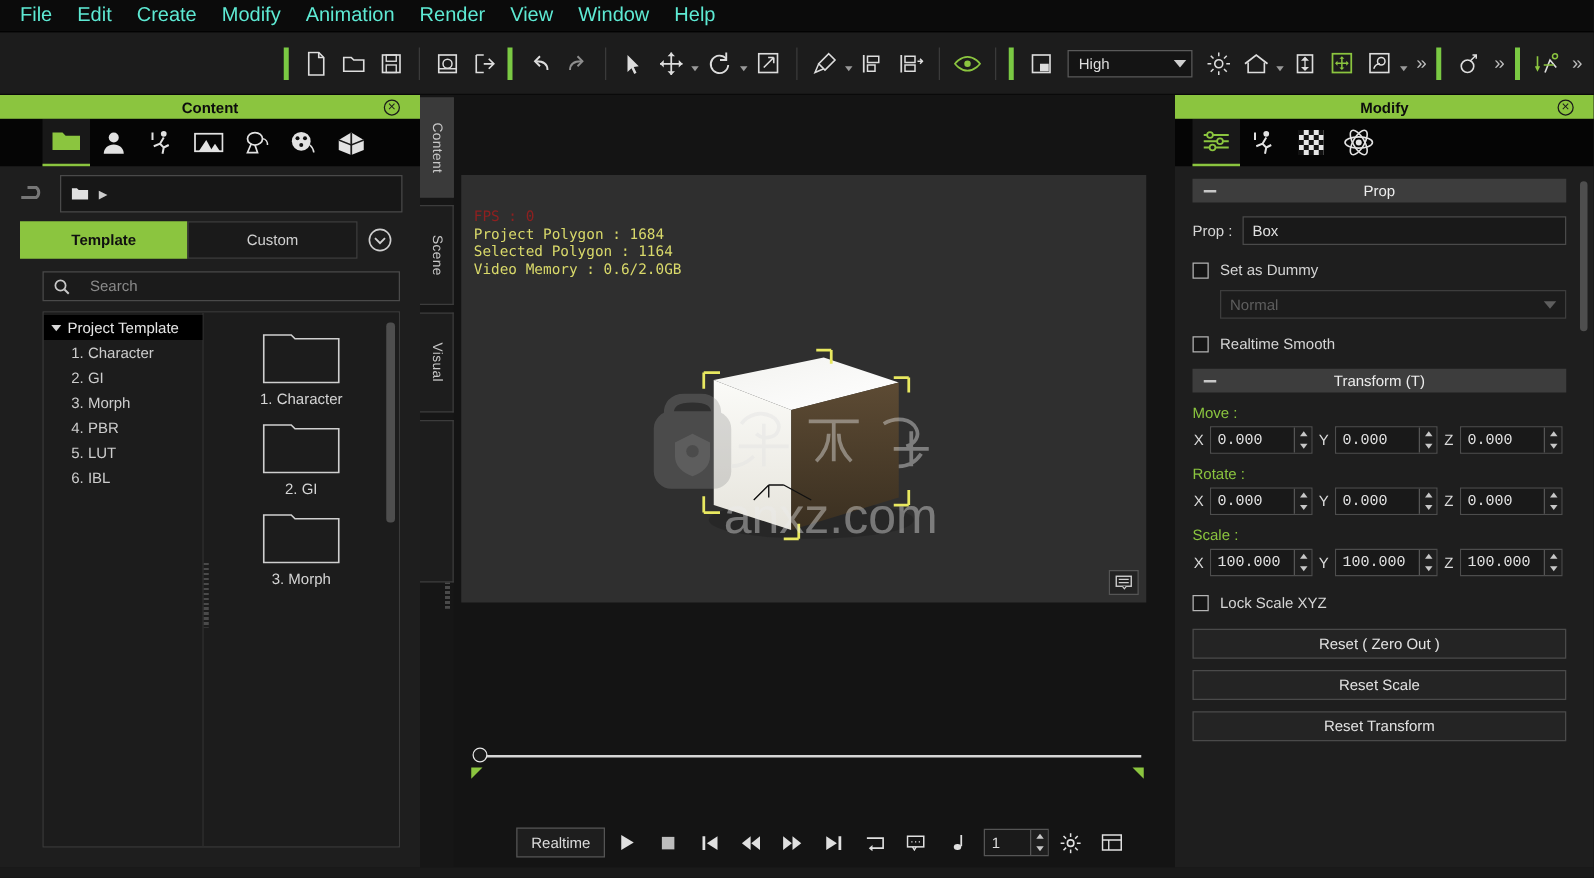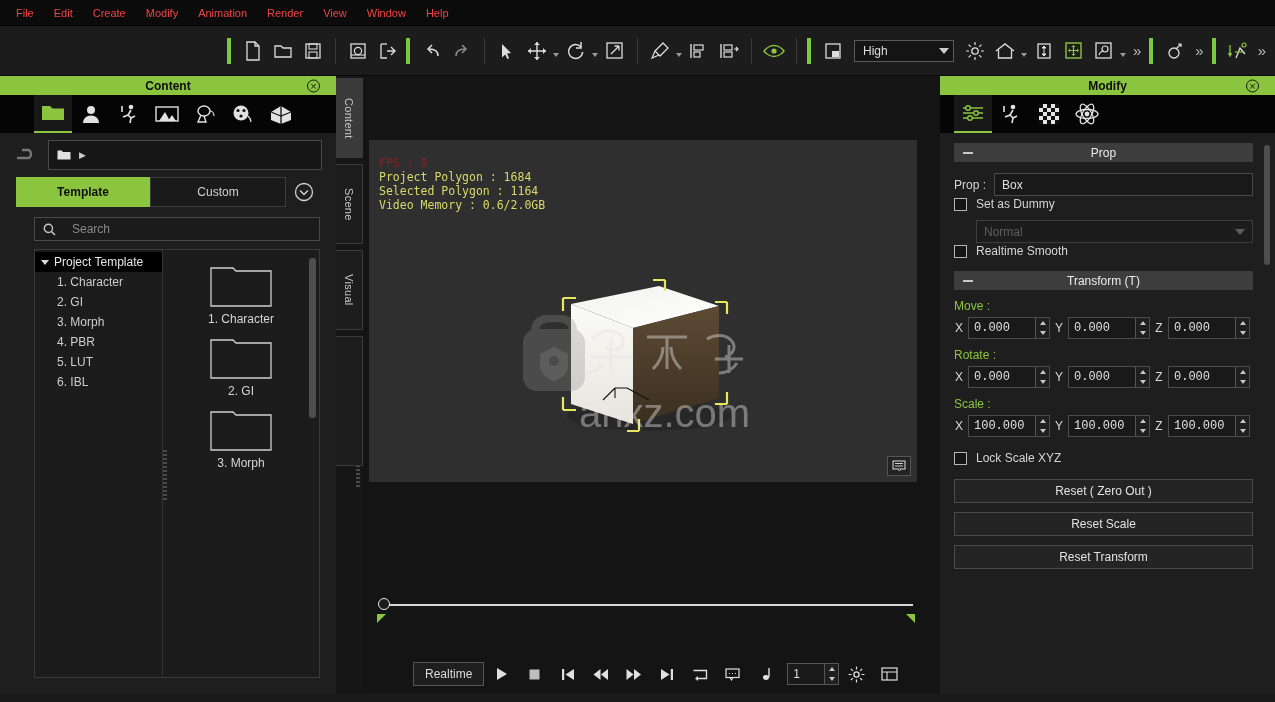--- a/index.html
+++ b/index.html
@@ -12,21 +12,21 @@
   }
   #app { position: relative; width: 1275px; height: 702px; background: #141414; }
 
   
   .menubar {
     position: absolute; left: 0; top: 0; width: 1275px; height: 26px;
     background: #0b0b0b; display: flex; align-items: center; padding-left: 6px;
     border-bottom: 1px solid #000;
   }
   .menu-item {
-    font-size: 11px; color: #ef4444; padding: 4px 10px; cursor: default;
+    font-size: 16px; color: #5eead4; padding: 4px 10px; cursor: default;
     white-space: nowrap;
   }
 
   
   .toolbar {
     position: absolute; left: 0; top: 26px; width: 1275px; height: 50px;
     background: #1c1c1c; display: flex; align-items: center; padding: 0 4px;
     border-bottom: 1px solid #0a0a0a;
     justify-content: flex-end;
   }
@@ -148,21 +148,21 @@
   .vtab-grip {
     position: absolute; right: 2px; top: 190px; width: 4px; height: 46px;
     background: repeating-linear-gradient(to bottom, #4a4a4a 0 2px, transparent 2px 4px);
   }
 
   
   .viewport {
     position: absolute; left: 369px; top: 140px; width: 548px; height: 342px;
     background: #2f2f2f; overflow: hidden;
   }
-  .stats { position: absolute; left: 10px; top: 16px; font-family: "DejaVu Sans Mono", monospace; font-size: 11.5px; line-height: 14px; }
+  .stats { position: absolute; left: 10px; top: 26px; font-family: "DejaVu Sans Mono", monospace; font-size: 11.5px; line-height: 14px; }
   .stats .fps { color: #8e2020; }
   .stats .ln { color: #d9d96a; }
   .cube { position: absolute; left: 168px; top: 136px; }
   .watermark {
     position: absolute; left: 150px; top: 175px; width: 290px; height: 110px;
     pointer-events: none; opacity: 0.55;
   }
   .wm-text {
     position: absolute; left: 60px; top: 76px; font-size: 40px; color: rgba(235,235,235,0.75);
     font-family: "Liberation Sans", sans-serif;
@@ -210,21 +210,21 @@
     height: 19px; background: #3d3d3d; color: #ececec; font-size: 12px; font-weight: normal;
     display: flex; align-items: center; justify-content: center; position: relative; cursor: default;
   }
   .sec-head .minus { position: absolute; left: 9px; width: 10px; height: 2px; background: #c8c8c8; }
   .row { display: flex; align-items: center; margin-top: 11px; }
   .lbl { font-size: 12px; color: #d5d5d5; }
   .txtfield {
     flex: 1; height: 23px; border: 1px solid #4a4a4a; background: #191919; color: #e0e0e0;
     font-size: 12px; padding: 8px 7px; display: flex; align-items: center; margin-left: 8px;
   }
-  .cbrow { display: flex; align-items: center; gap: 9px; margin-top: 1px; cursor: default; }
+  .cbrow { display: flex; align-items: center; gap: 9px; margin-top: 13px; cursor: default; }
   .cb { width: 13px; height: 13px; border: 1px solid #b5b5b5; background: #151515; flex: none; }
   .cb.dis { border-color: #474747; }
   .cbrow .lbl.dis { color: #5a5a5a; }
   .dd {
     height: 23px; border: 1px solid #3d3d3d; background: #1c1c1c; color: #5e5e5e; font-size: 12px;
     display: flex; align-items: center; justify-content: space-between; padding: 0 7px;
     margin: 9px 0 0 22px; cursor: default;
   }
   .dd .cv { width: 0; height: 0; border-left: 5px solid transparent; border-right: 5px solid transparent; border-top: 6px solid #5e5e5e; }
   .indent { margin-left: 24px; }

